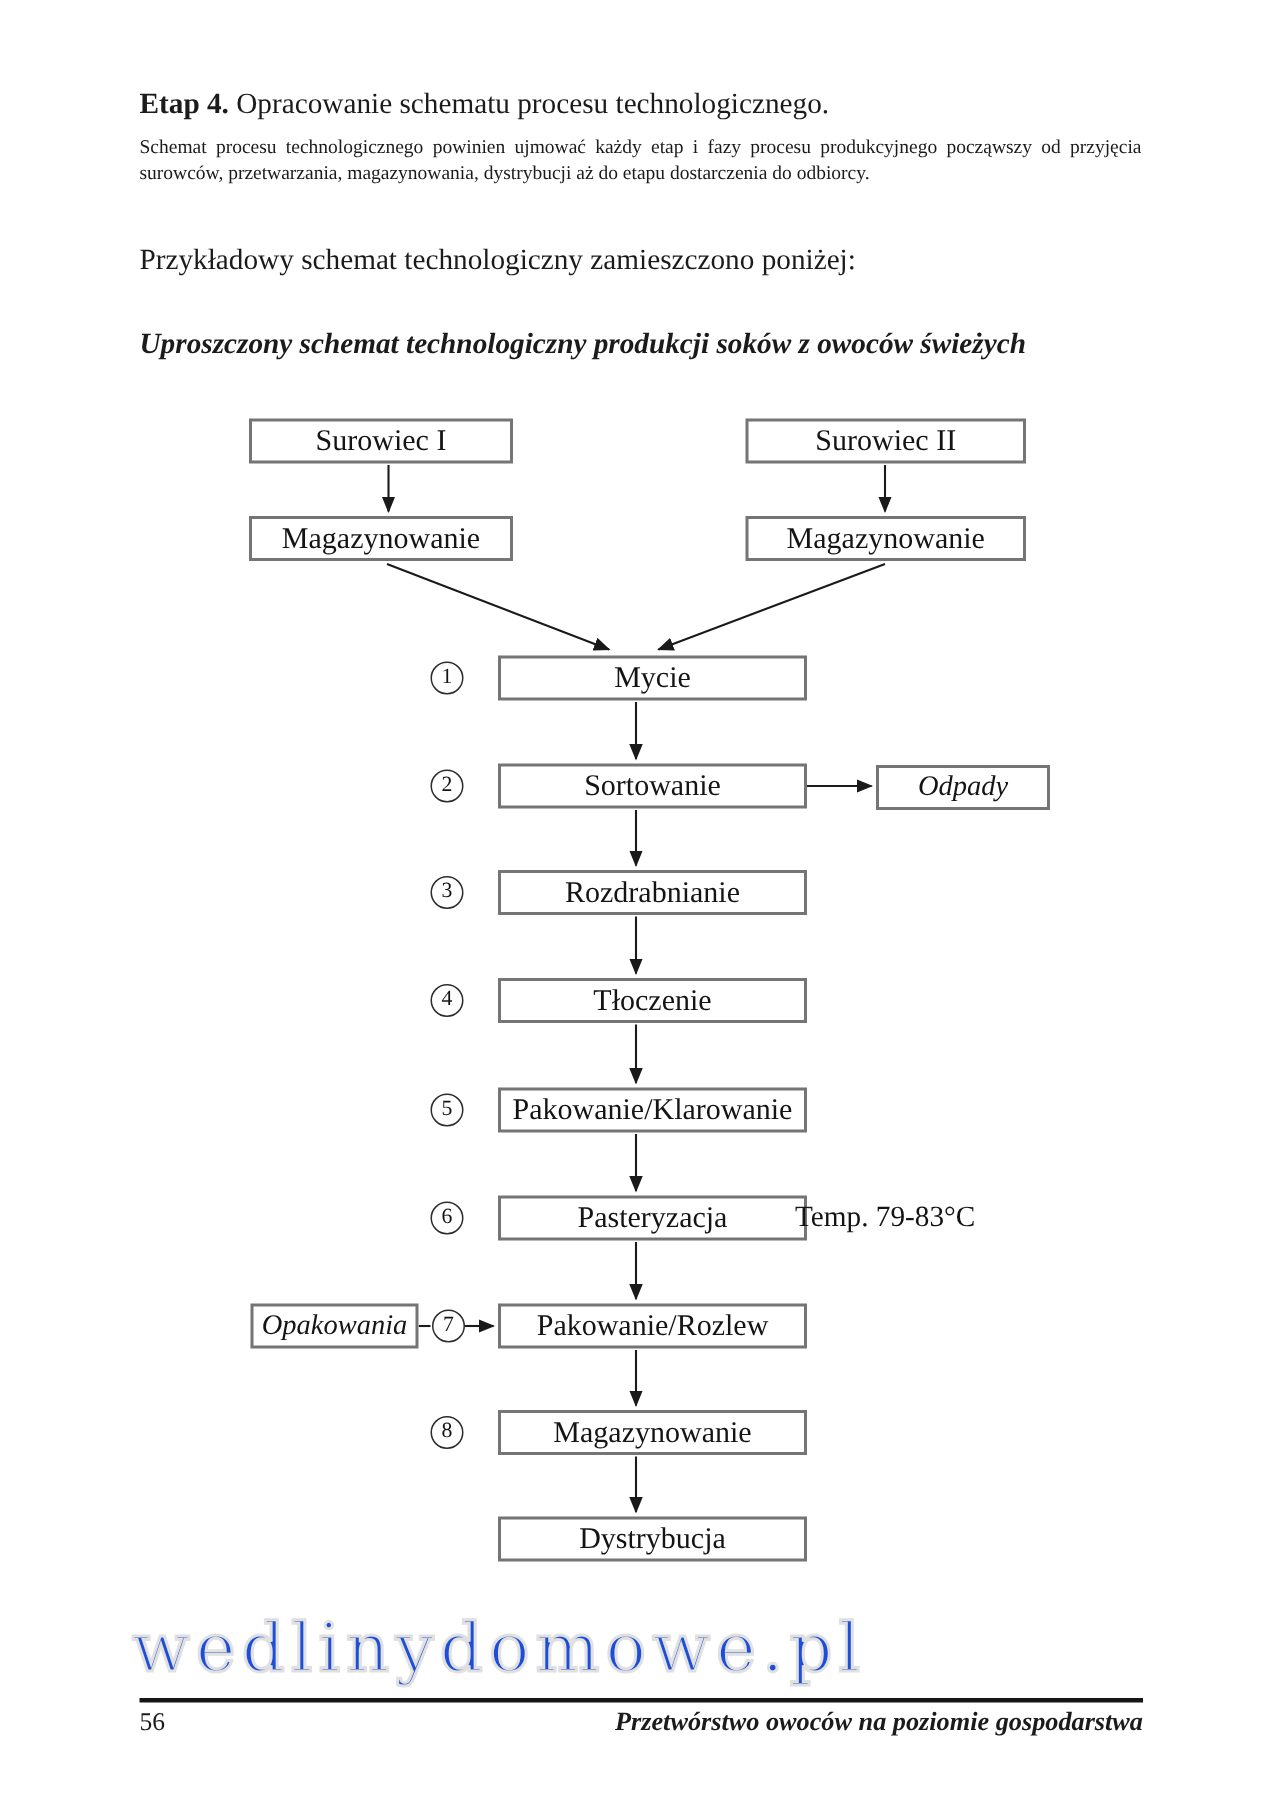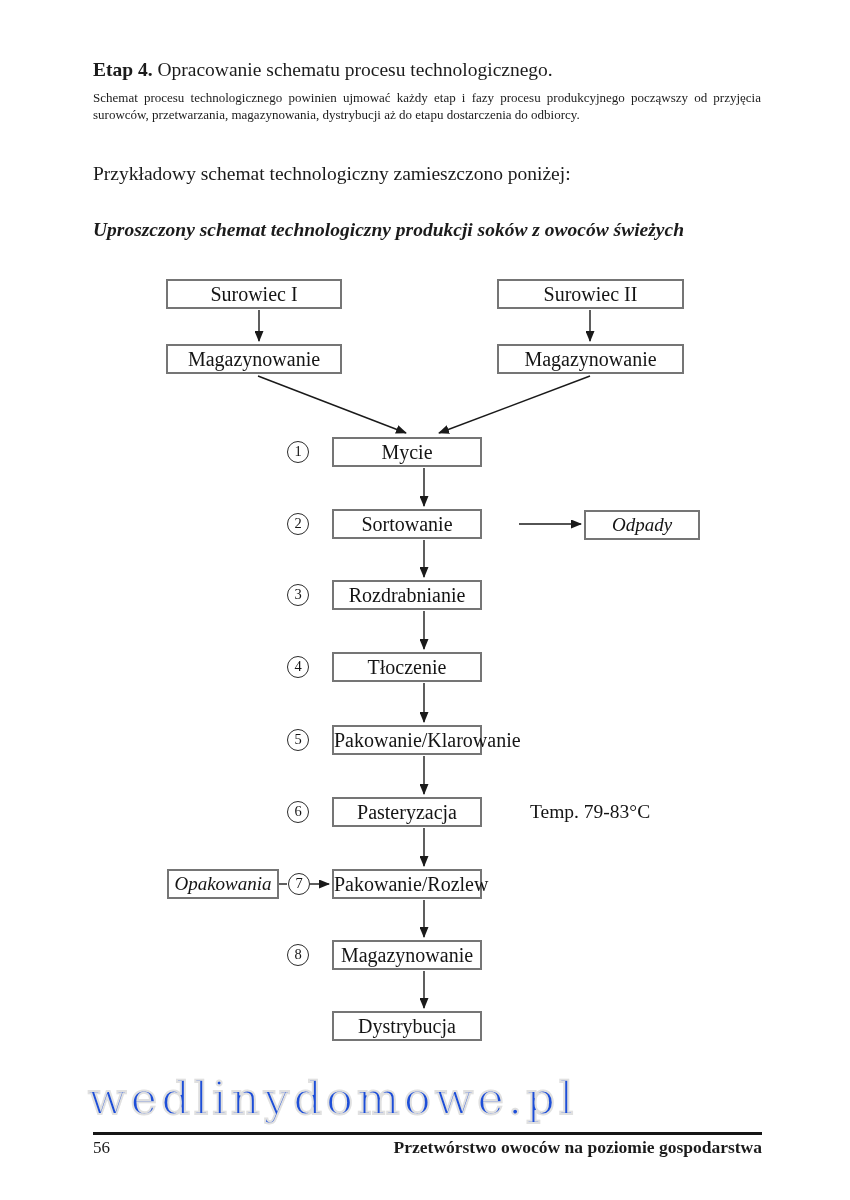--- a/index.html
+++ b/index.html
@@ -35,21 +35,21 @@
     position:absolute;
     height:30px;
     border:2px solid #757575;
     background:#ffffff;
     text-align:center;
     font-size:20px;
     line-height:26px;
     color:#141414;
   }
   .fbox.it { font-style:italic; font-size:19px; }
-  .main-col { left:332px; width:150px; }
+  .main-col { left:332px; width:206px; }
   .src-left  { left:166px; width:176px; }
   .src-right { left:497px; width:187px; }
 
   .circle {
     position:absolute;
     width:22px; height:22px;
     border:1.5px solid #2c2c2c;
     border-radius:50%;
     background:#fff;
     text-align:center;
@@ -78,21 +78,21 @@
   .footer-rule {
     position:absolute; left:93px; top:1132px; width:669px; height:2.5px;
     background:#161616; z-index:1;
   }
   .page-number {
     position:absolute; left:93px; top:1138px;
     font-size:17px; z-index:1;
   }
   .book-title {
     position:absolute; right:88px; top:1137px;
-    font-size:17.5px; font-weight:600; z-index:1;
+    font-size:17.5px; font-style:italic; font-weight:600; z-index:1;
   }
 </style>
 </head>
 <body>
 
 <p class="heading"><b>Etap 4.</b><span> Opracowanie schematu procesu technologicznego.</span></p>
 
 <p class="para">Schemat procesu technologicznego powinien ujmować każdy etap i fazy procesu produkcyjnego począwszy od przyjęcia surowców, przetwarzania, magazynowania, dystrybucji aż do etapu dostarczenia do odbiorcy.</p>
 
 <p class="intro">Przykładowy schemat technologiczny zamieszczono poniżej:</p>

